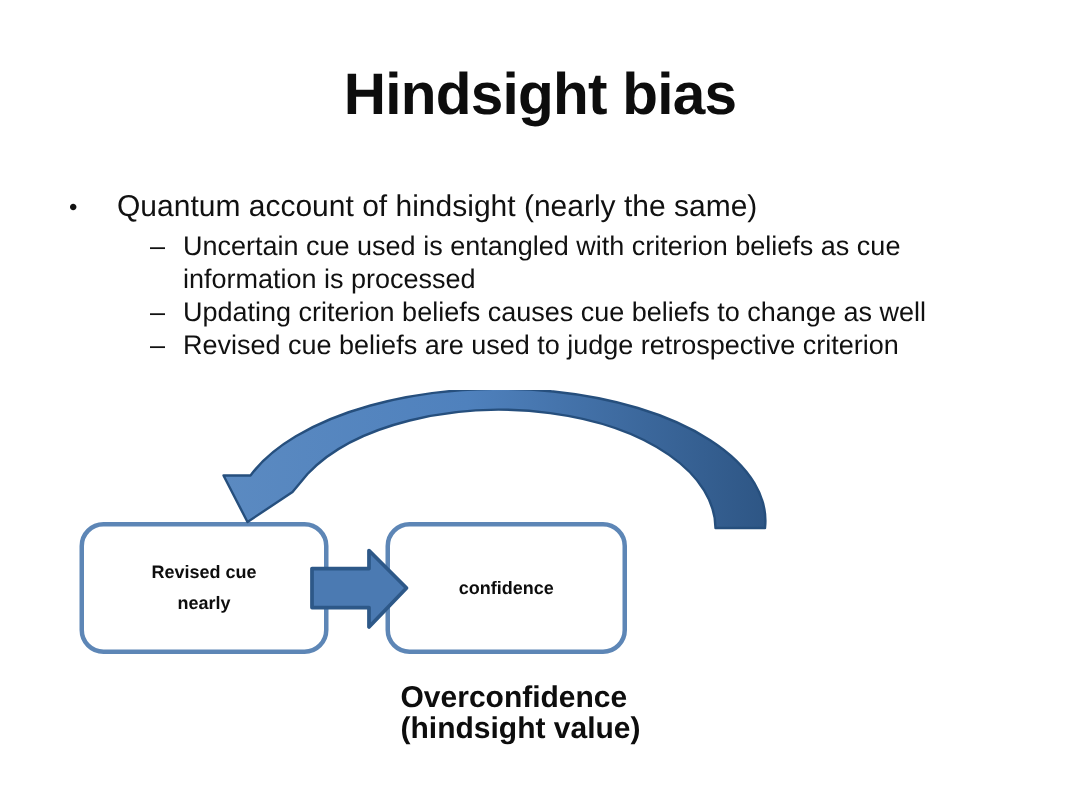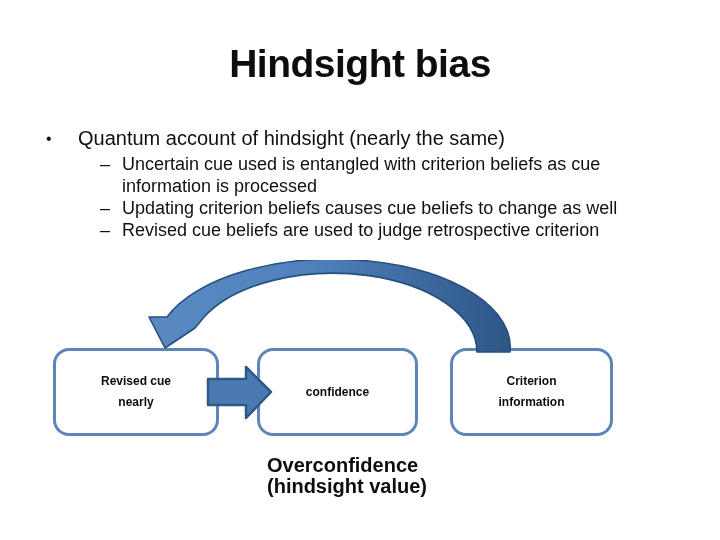--- a/index.html
+++ b/index.html
@@ -85,24 +85,20 @@
     <span>Revised cue beliefs are used to judge retrospective criterion</span>
   </div>
 
   <div class="dbox dbox1">
     <div>Revised cue</div>
     <div>nearly</div>
   </div>
   <div class="dbox dbox2">
     <div>confidence</div>
   </div>
-  <div class="dbox dbox3">
-    <div>Criterion</div>
-    <div>information</div>
-  </div>
 
   <svg class="arrows" viewBox="0 0 620 200" aria-hidden="true">
     <defs>
       <linearGradient id="crescentGrad" x1="0" y1="0" x2="1" y2="0">
         <stop offset="0" stop-color="#5b8ac1"></stop>
         <stop offset="0.45" stop-color="#4f81bd"></stop>
         <stop offset="1" stop-color="#2e5685"></stop>
       </linearGradient>
     </defs>
 

